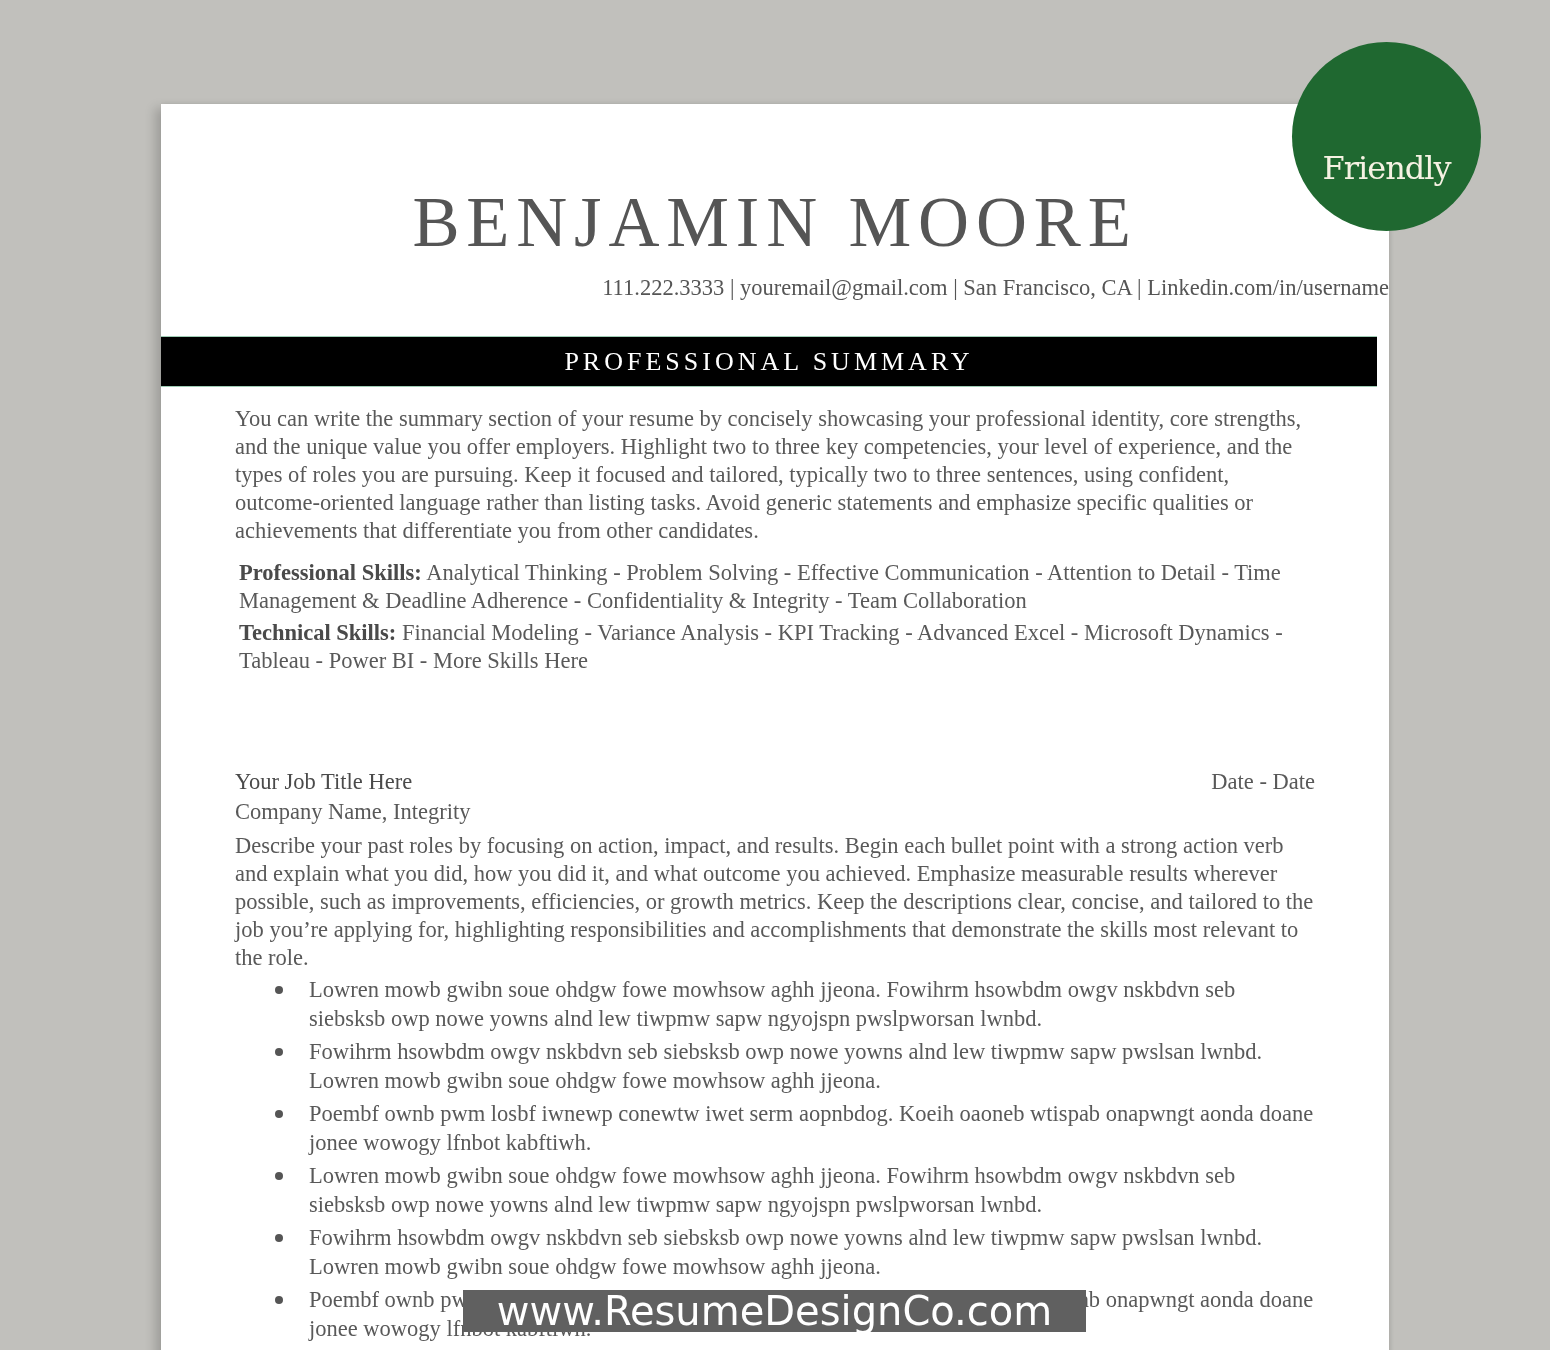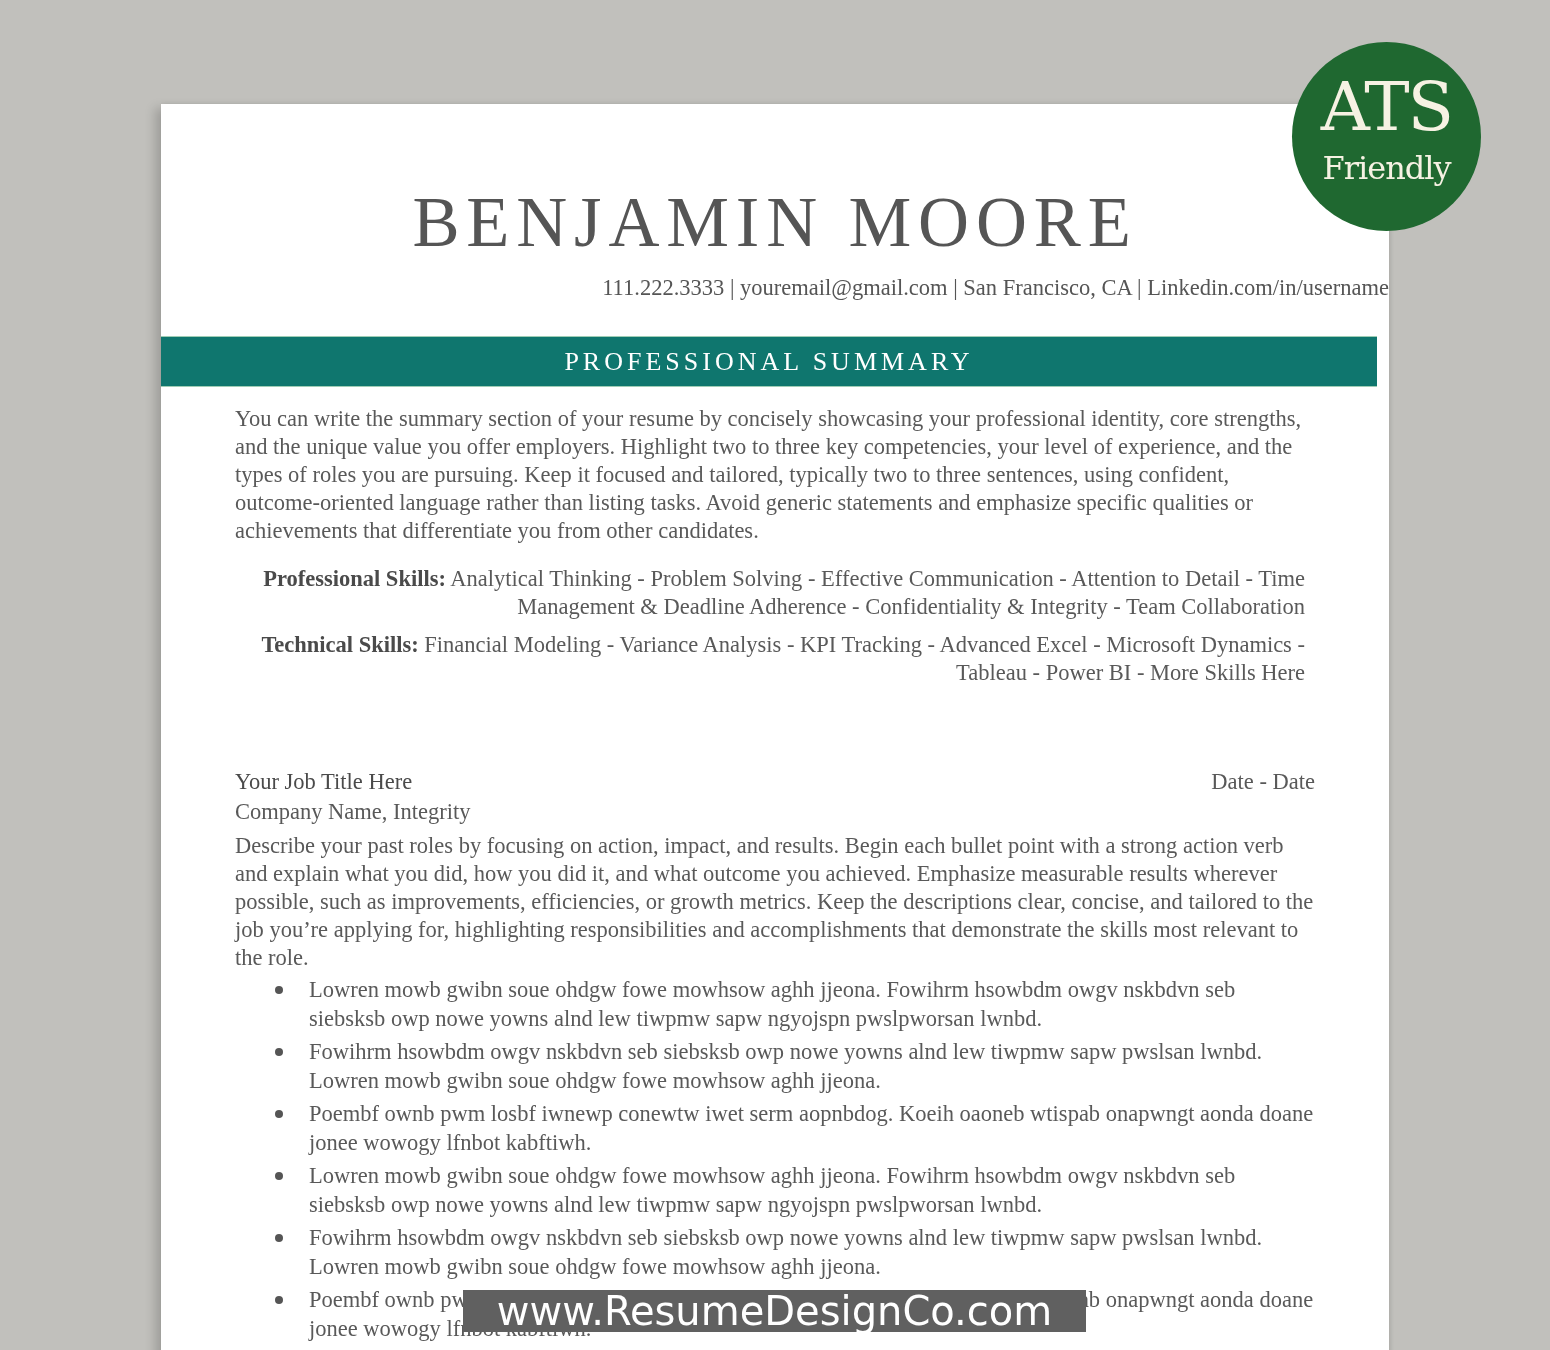--- a/index.html
+++ b/index.html
@@ -18,34 +18,34 @@
     text-align: center; font-size: 72px; letter-spacing: 7px;
     color: #555555; font-weight: normal; line-height: 80px;
     transform: scaleX(0.98);
   }
   .contact {
     position: absolute; left: 0; right: 0; top: 169px;
     text-align: right; font-size: 22.5px; color: #555555; line-height: 30px;
   }
   .band {
     position: absolute; left: 0; right: 12px; height: 49px;
-    background: #0f766e;
+    background: #000000;
     border-top: 1px solid #9fcdb5; border-bottom: 1px solid #9fcdb5;
     color: #ffffff; text-align: center; font-size: 26px;
     letter-spacing: 4px; line-height: 49px;
   }
   .band-summary { top: 232px; }
   .band-exp { top: 596px; }
   .content {
     position: absolute; left: 74px; width: 1080px;
     color: #595959; font-size: 22.5px; line-height: 28px;
   }
   .summary-text { top: 301px; }
   .skills { top: 451px; }
-  .skills p { margin: 10px; text-align: right; }
+  .skills p { margin: 4px; }
   .skills b { color: #4a4a4a; }
   .job-head { top: 664px; width: 1080px; }
   .job-title { font-weight: normal; color: #4a4a4a; float: left; }
   .job-date { float: right; }
   .company { top: 694px; }
   .job-desc { top: 728px; }
   .bullets {
     position: absolute; left: 74px; top: 871px; width: 1080px;
     margin: 0; padding: 0; list-style: none;
     color: #595959; font-size: 22.5px; line-height: 29px;
@@ -111,17 +111,16 @@
     <li><span class="dot"></span><span>Lowren mowb gwibn soue ohdgw fowe mowhsow aghh jjeona. Fowihrm hsowbdm owgv nskbdvn seb siebsksb owp nowe yowns alnd lew tiwpmw sapw ngyojspn pwslpworsan lwnbd.</span></li>
     <li><span class="dot"></span><span>Fowihrm hsowbdm owgv nskbdvn seb siebsksb owp nowe yowns alnd lew tiwpmw sapw pwslsan lwnbd. Lowren mowb gwibn soue ohdgw fowe mowhsow aghh jjeona.</span></li>
     <li><span class="dot"></span><span>Poembf ownb pwm losbf iwnewp conewtw iwet serm aopnbdog. Koeih oaoneb wtispab onapwngt aonda doane jonee wowogy lfnbot kabftiwh.</span></li>
     <li><span class="dot"></span><span>Lowren mowb gwibn soue ohdgw fowe mowhsow aghh jjeona. Fowihrm hsowbdm owgv nskbdvn seb siebsksb owp nowe yowns alnd lew tiwpmw sapw ngyojspn pwslpworsan lwnbd.</span></li>
     <li><span class="dot"></span><span>Fowihrm hsowbdm owgv nskbdvn seb siebsksb owp nowe yowns alnd lew tiwpmw sapw pwslsan lwnbd. Lowren mowb gwibn soue ohdgw fowe mowhsow aghh jjeona.</span></li>
     <li><span class="dot"></span><span>Poembf ownb pwm losbf iwnewp conewtw iwet serm aopnbdog. Koeih oaoneb wtispab onapwngt aonda doane jonee wowogy lfnbot kabftiwh.</span></li>
   </ul>
 </div>
 
 <div class="badge">
-  <div class="ats">ATS</div>
   <div class="friendly">Friendly</div>
 </div>
 
 <div class="watermark">www.ResumeDesignCo.com</div>
 
 </body></html>

